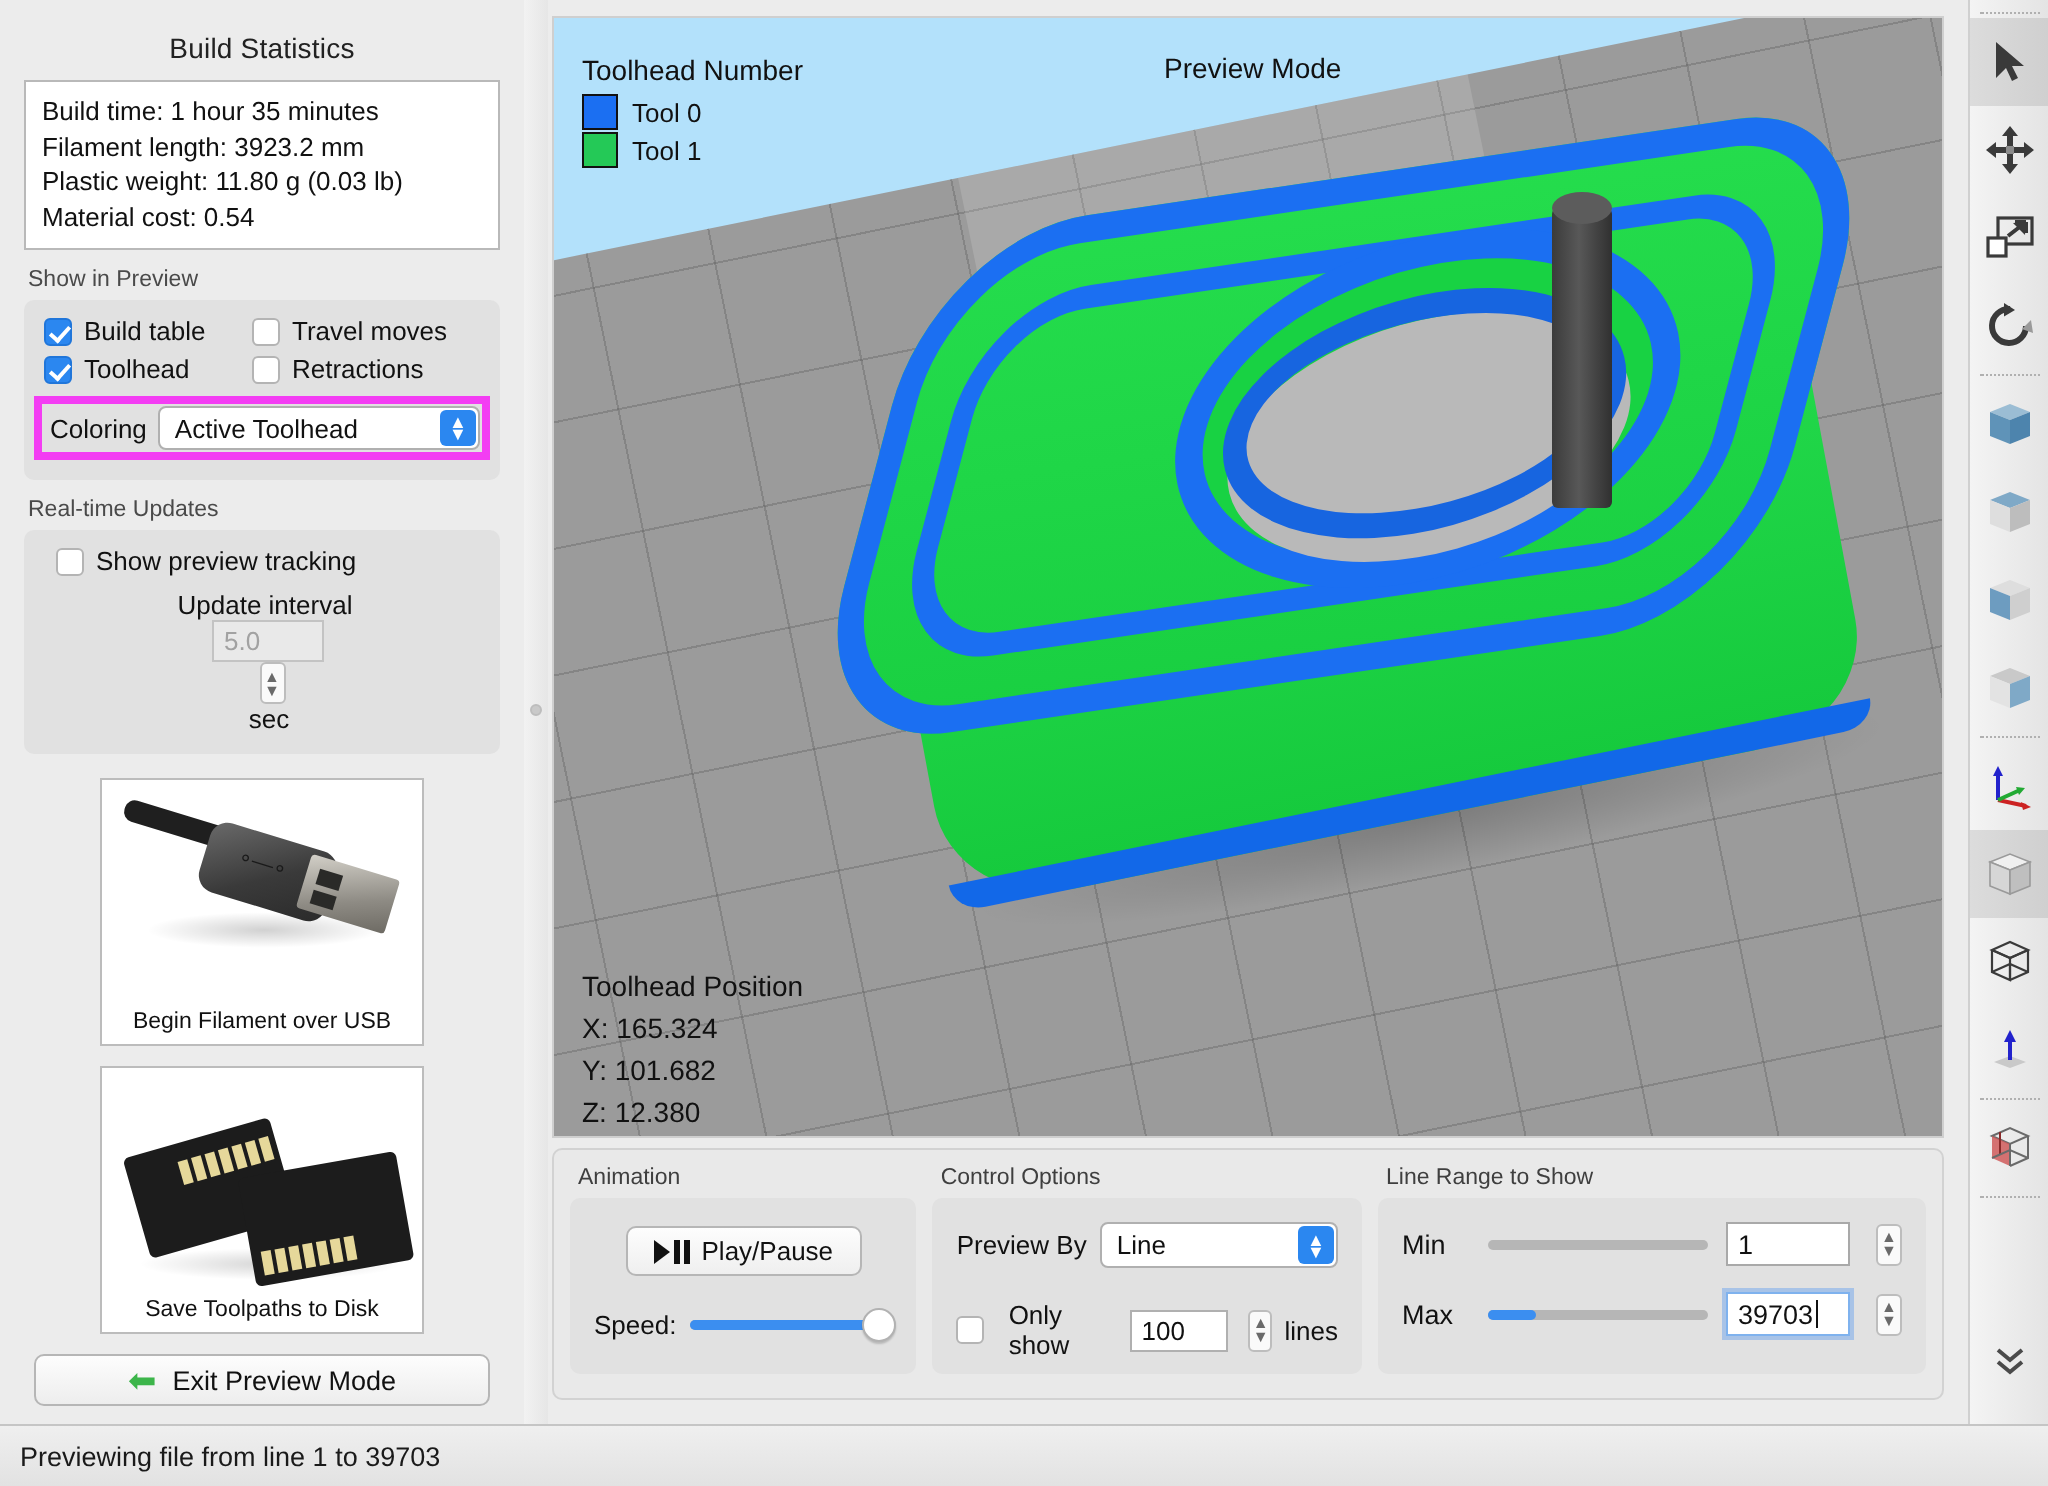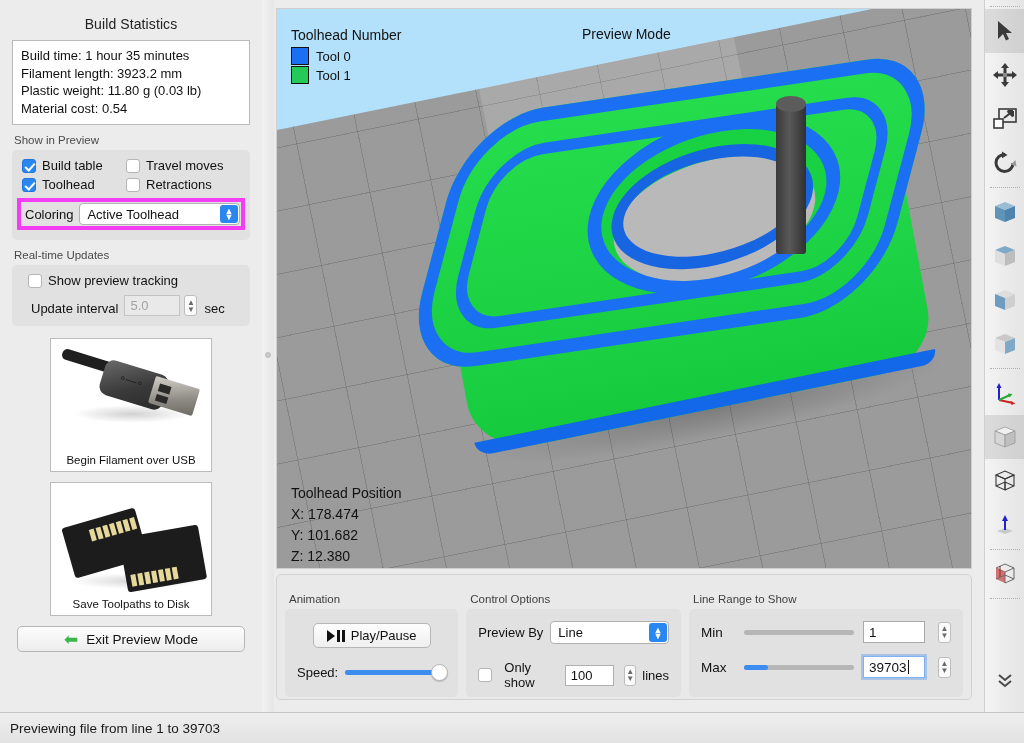--- a/index.html
+++ b/index.html
@@ -59,21 +59,21 @@
     font-size: 13px; color: #111; padding-left: 7px; position: relative;
   }
   .popup .popup-arrow {
     position: absolute; right: 1px; top: 1px; bottom: 1px; width: 18px;
     background: #2b87f0; border-radius: 3px;
     display: flex; flex-direction: column; align-items: center; justify-content: center;
     color: #fff; line-height: 6px; font-size: 9px;
   }
   .popup .popup-arrow i { font-style: normal; display: block; }
 
-  .stepper-row { display: flex; align-items: flex-end; margin-top: 7px; }
+  .stepper-row { display: flex; align-items: center; margin-top: 7px; flex-direction: column; }
   .txtfield {
     height: 21px; background: #fff; border: 1px solid #b0b0b0;
     font-size: 13px; color: #111; padding: 0 5px;
     display: flex; align-items: center;
   }
   .txtfield.disabled { background: #e9e9e9; color: #a2a2a2; border-color: #c3c3c3; }
   .stepper {
     width: 13px; height: 21px; margin-left: 4px;
     border: 1px solid #bdbdbd; border-radius: 3px; background: #fafafa;
     display: flex; flex-direction: column; align-items: center; justify-content: center;
@@ -244,21 +244,21 @@
   }
   .shadow-floor {
     position: absolute; left: 30px; top: 300px; width: 470px; height: 60px;
     background: radial-gradient(ellipse at center, rgba(0,0,0,.20), rgba(0,0,0,0) 70%);
   }
 
   
   #bottom {
     position: absolute; left: 276px; top: 574px; width: 696px; height: 126px;
     background: #e9e9e9; border: 1px solid #d2d2d2; border-radius: 5px;
-    display: flex; padding: 18px 8px 8px 8px; gap: 8px;
+    display: flex; padding: 8px 8px 8px 8px; gap: 8px;
   }
   .ctl-group { position: relative; }
   .ctl-label { font-size: 11.5px; color: #3f3f3f; margin-bottom: 4px; margin-left: 4px; }
   .ctl-box {
     background: #e1e1e1; border-radius: 5px; height: 88px;
     padding: 12px 12px 0 12px;
   }
   #g-animation { width: 176px; }
   #g-control { width: 218px; }
   #g-range { flex: 1; }
@@ -474,21 +474,21 @@
       <div class="legrow">
         <span class="swatch" style="background:#24c957"></span>
         <span class="legtxt">Tool 1</span>
       </div>
     </div>
 
     <div class="vp-text" id="preview-mode">Preview Mode</div>
 
     <div id="thpos">
       <div>Toolhead Position</div>
-      <div>X: 178.474</div>
+      <div>X: 165.324</div>
       <div>Y: 101.682</div>
       <div>Z: 12.380</div>
     </div>
   </div>
 
   <div id="bottom">
 
     <div class="ctl-group" id="g-animation">
       <div class="ctl-label">Animation</div>
       <div class="ctl-box">

